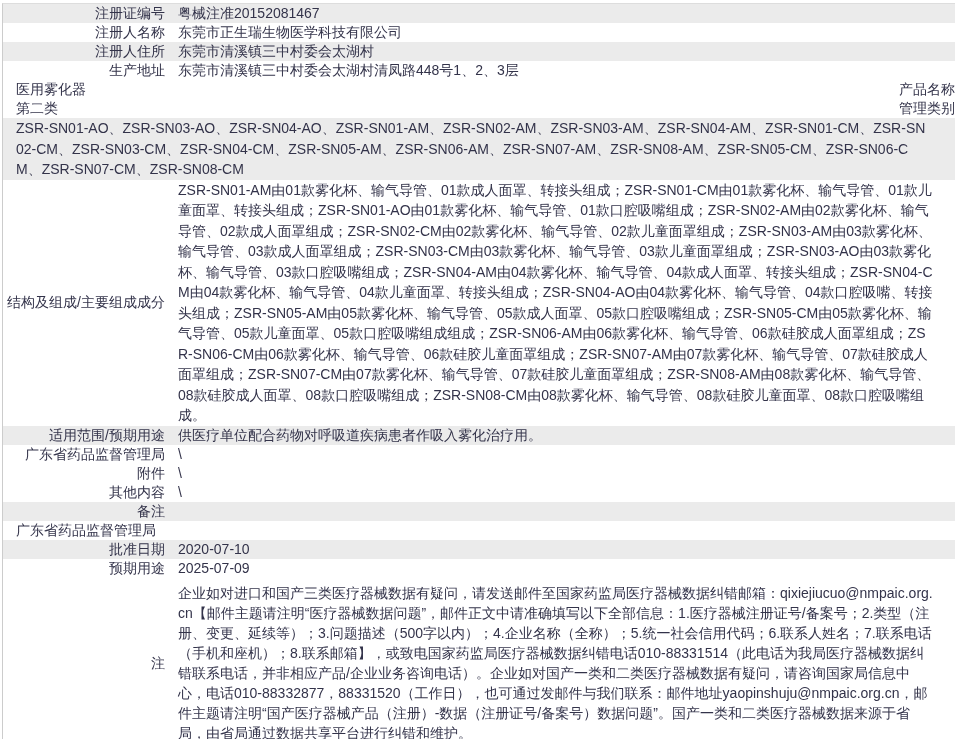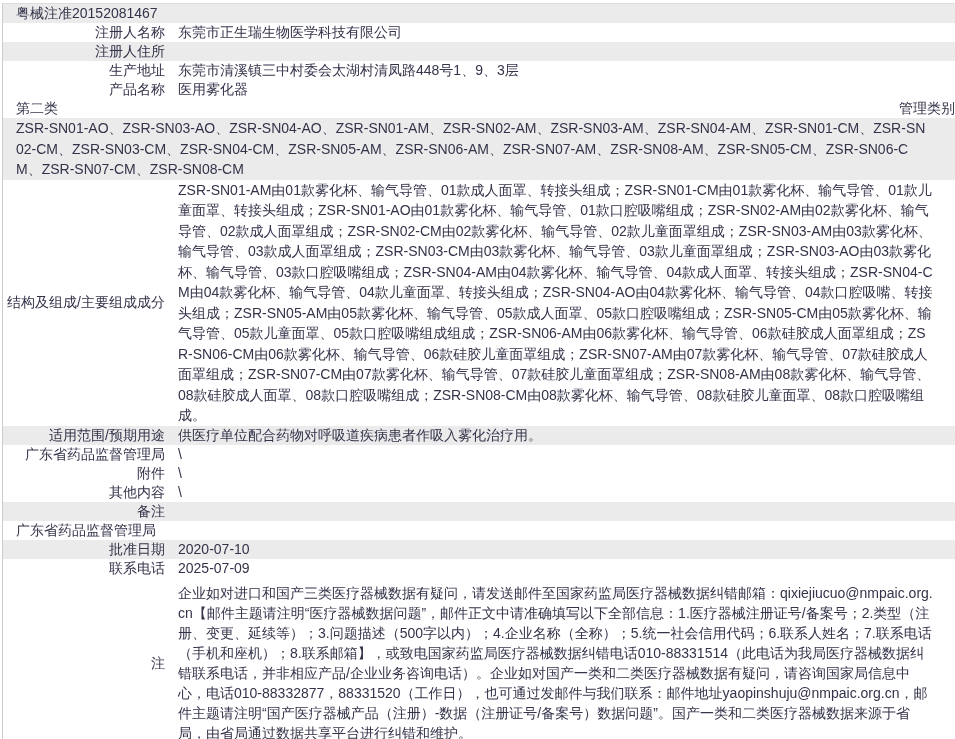--- a/index.html
+++ b/index.html
@@ -50,36 +50,38 @@
     padding-top: 5px;
     line-height: 20px;
   }
 </style>
 </head>
 <body>
 
 <div class="page">
   <div id="rows">
       <div class="row shaded">
+    <div class="cell label">注册证编号</div>
     <div class="cell value">粤械注准20152081467</div>
   </div>
       <div class="row">
     <div class="cell label">注册人名称</div>
     <div class="cell value">东莞市正生瑞生物医学科技有限公司</div>
   </div>
       <div class="row shaded">
     <div class="cell label">注册人住所</div>
+    <div class="cell value">东莞市清溪镇三中村委会太湖村</div>
   </div>
       <div class="row">
     <div class="cell label">生产地址</div>
-    <div class="cell value">东莞市清溪镇三中村委会太湖村清凤路448号1、9、3层</div>
+    <div class="cell value">东莞市清溪镇三中村委会太湖村清凤路448号1、2、3层</div>
   </div>
       <div class="row">
+    <div class="cell value">医用雾化器</div>
     <div class="cell label">产品名称</div>
-    <div class="cell value">医用雾化器</div>
   </div>
       <div class="row">
     <div class="cell value">第二类</div>
     <div class="cell label">管理类别</div>
   </div>
       <div class="row shaded multi">
     <div class="cell value">ZSR-SN01-AO、ZSR-SN03-AO、ZSR-SN04-AO、ZSR-SN01-AM、ZSR-SN02-AM、ZSR-SN03-AM、ZSR-SN04-AM、ZSR-SN01-CM、ZSR-SN02-CM、ZSR-SN03-CM、ZSR-SN04-CM、ZSR-SN05-AM、ZSR-SN06-AM、ZSR-SN07-AM、ZSR-SN08-AM、ZSR-SN05-CM、ZSR-SN06-CM、ZSR-SN07-CM、ZSR-SN08-CM</div>
   </div>
       <div class="row multi">
     <div class="cell label">结构及组成/主要组成成分</div>
@@ -105,21 +107,21 @@
     <div class="cell label">备注</div>
   </div>
       <div class="row">
     <div class="cell value">广东省药品监督管理局</div>
   </div>
       <div class="row shaded">
     <div class="cell label">批准日期</div>
     <div class="cell value">2020-07-10</div>
   </div>
       <div class="row">
-    <div class="cell label">联系电话</div>
+    <div class="cell label">预期用途</div>
     <div class="cell value">2025-07-09</div>
   </div>
       <div class="row multi note-row">
     <div class="cell label">注</div>
     <div class="cell value">企业如对进口和国产三类医疗器械数据有疑问，请发送邮件至国家药监局医疗器械数据纠错邮箱：qixiejiucuo@nmpaic.org.cn【邮件主题请注明“医疗器械数据问题”，邮件正文中请准确填写以下全部信息：1.医疗器械注册证号/备案号；2.类型（注册、变更、延续等）；3.问题描述（500字以内）；4.企业名称（全称）；5.统一社会信用代码；6.联系人姓名；7.联系电话（手机和座机）；8.联系邮箱】，或致电国家药监局医疗器械数据纠错电话010-88331514（此电话为我局医疗器械数据纠错联系电话，并非相应产品/企业业务咨询电话）。企业如对国产一类和二类医疗器械数据有疑问，请咨询国家局信息中心，电话010-88332877，88331520（工作日），也可通过发邮件与我们联系：邮件地址yaopinshuju@nmpaic.org.cn，邮件主题请注明“国产医疗器械产品（注册）-数据（注册证号/备案号）数据问题”。国产一类和二类医疗器械数据来源于省局，由省局通过数据共享平台进行纠错和维护。</div>
   </div>
     </div>
 
 </div>
 

